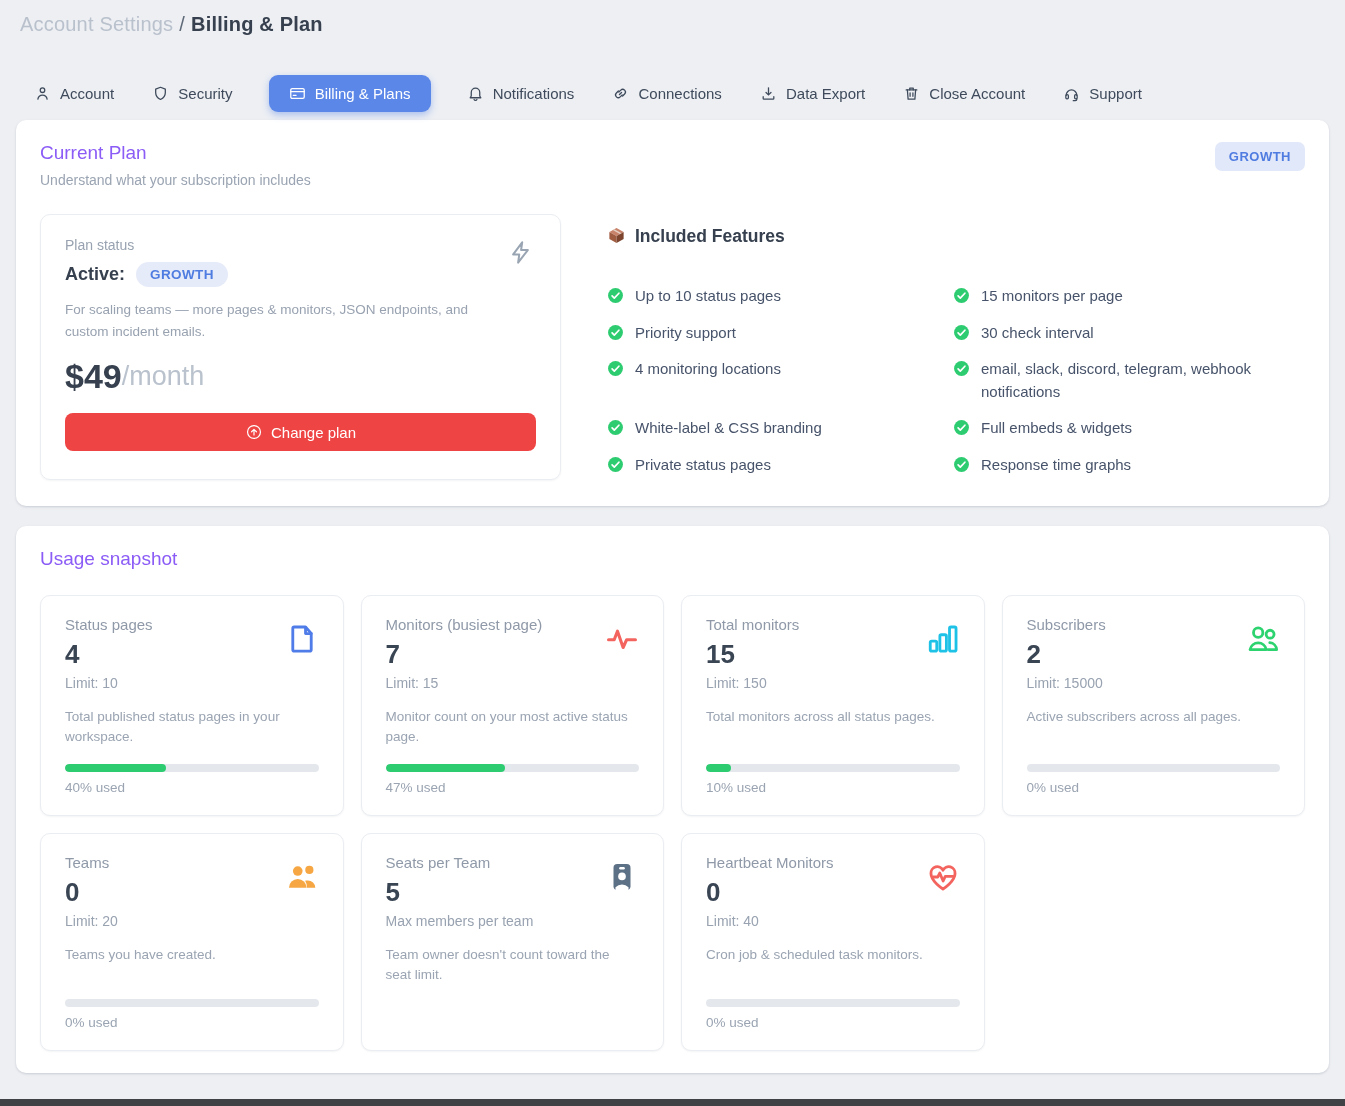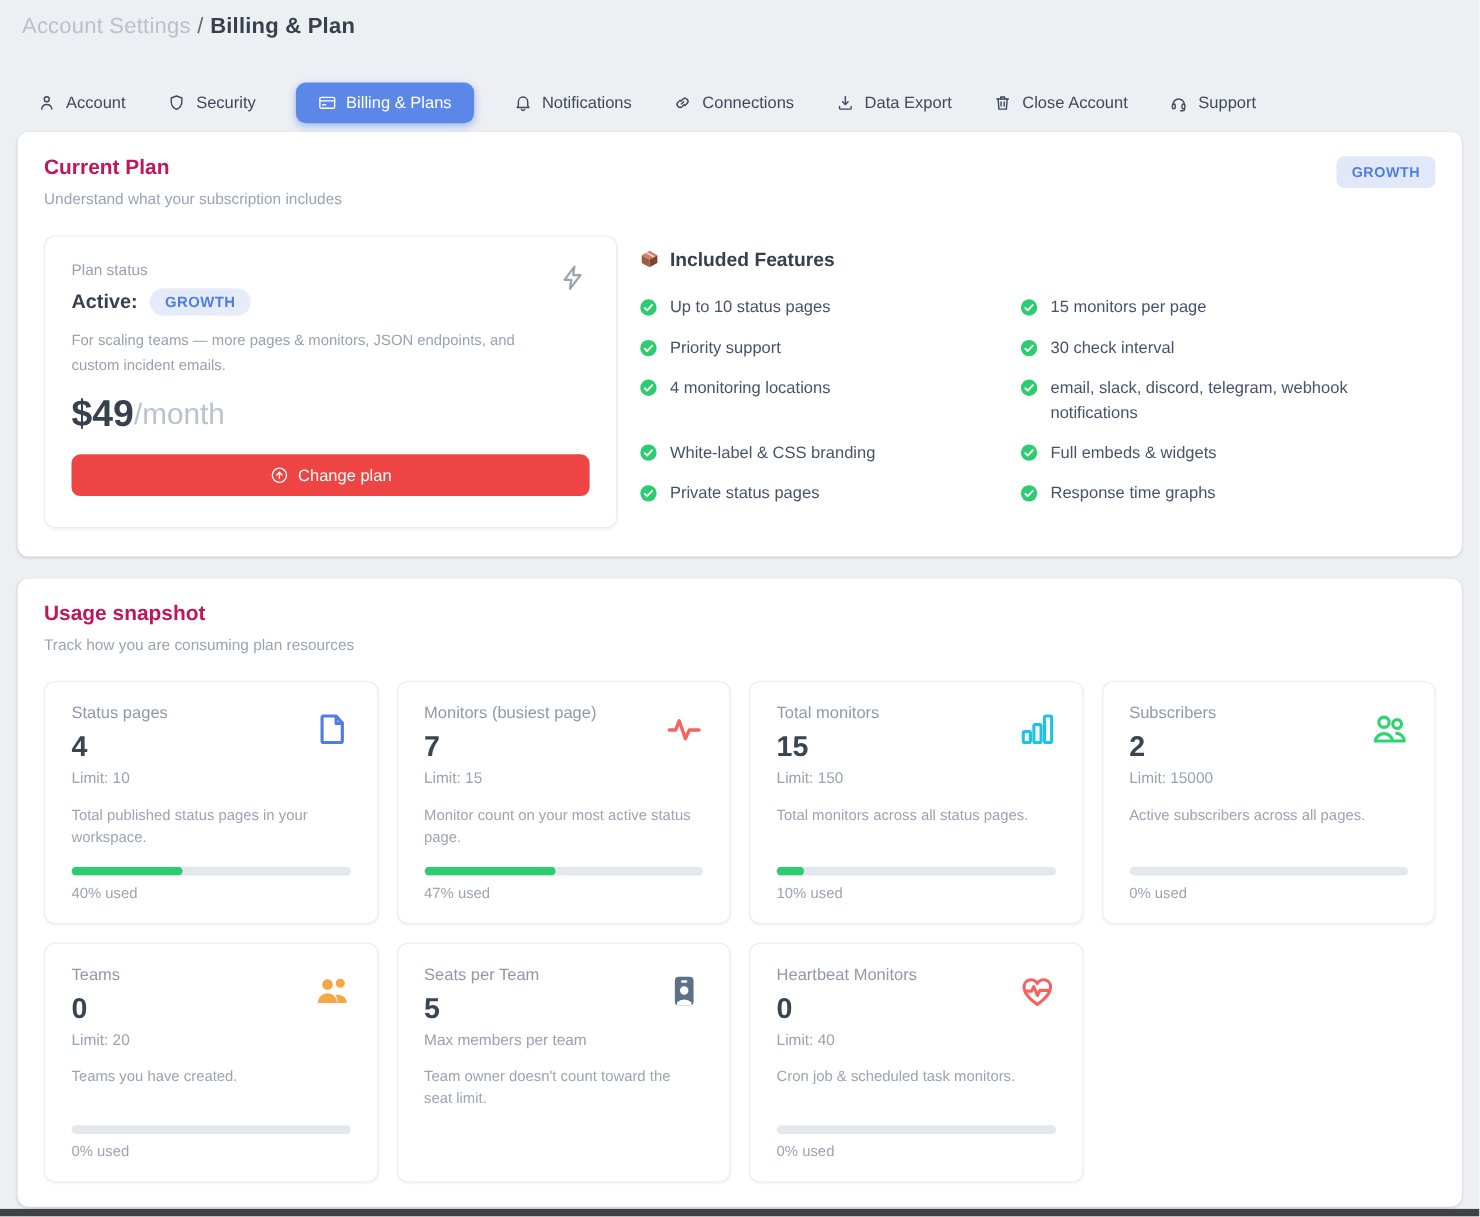--- a/index.html
+++ b/index.html
@@ -20,47 +20,47 @@
   .tab{display:flex;align-items:center;gap:9px;background:none;border:none;cursor:pointer;
        font-family:inherit;font-size:15px;color:#3e4a5b;padding:9px 2px;border-radius:9px;white-space:nowrap}
   .tab.active{background:#5b87e8;color:#fff;padding:10px 20px;box-shadow:0 3px 7px rgba(91,135,232,.45)}
   .icon{display:inline-block}
   .icon svg{width:100%;height:100%;display:block}
   .tab .icon{width:17px;height:17px}
   
   .card{background:#fff;border-radius:10px;padding:22px 24px;margin-top:8px;
         box-shadow:0 1px 3px rgba(23,32,55,.10),0 1px 2px rgba(23,32,55,.06)}
   .card-head{display:flex;justify-content:space-between;align-items:flex-start}
-  .card-title{font-size:19px;font-weight:700;color:#be185d}
+  .card-title{font-size:19px;font-weight:400;color:#8b5cf6}
   .card-sub{font-size:14px;color:#9aa4b2;margin-top:8px}
   .corner-badge{background:#e1e8fa;color:#4f7ce0;font-size:13px;font-weight:600;
                 padding:7px 14px;border-radius:7px;letter-spacing:.5px}
   
-  .plan-body{display:flex;gap:20px;margin-top:26px;padding-bottom:4px}
+  .plan-body{display:flex;gap:46px;margin-top:26px;padding-bottom:4px}
   .plan-card{width:471px;flex:none;border:1px solid #eaedf2;border-radius:10px;
              padding:22px 24px 28px;position:relative;box-shadow:0 1px 2px rgba(23,32,55,.05)}
   .plan-label{font-size:14px;color:#98a2b0}
   .plan-active-row{display:flex;align-items:center;gap:11px;margin-top:9px}
   .plan-state{font-size:18px;font-weight:700;color:#36404e}
   .pill-badge{background:#e6ebf9;color:#4f7ce0;font-size:13.5px;font-weight:600;
               padding:5px 14px;border-radius:15px;letter-spacing:.4px}
   .plan-desc{margin-top:12px;font-size:13.5px;color:#98a2b0;line-height:1.6;max-width:430px}
   .price-row{margin-top:15px;display:flex;align-items:center}
   .price{font-size:34px;font-weight:700;color:#36404e}
   .period{font-size:27px;color:#b9c2cd;font-weight:400}
   .change-btn{margin-top:17px;width:100%;height:38px;background:#ef4444;border:none;border-radius:8px;
               color:#fff;font-size:15px;font-family:inherit;cursor:pointer;
               display:flex;align-items:center;justify-content:center;gap:8px}
   .change-btn .icon{width:18px;height:18px}
   .bolt-icon{position:absolute;top:24px;right:26px;width:27px;height:27px;color:#9aa5b3}
   
   .features{flex:1;padding-top:12px}
   .features-head{display:flex;align-items:flex-start;gap:9px;font-size:17.5px;font-weight:700;color:#36404e}
   .features-head .icon{width:19px;height:19px}
-  .features-grid{display:grid;grid-template-columns:346px 370px;row-gap:14px;margin-top:22px}
+  .features-grid{display:grid;grid-template-columns:346px 370px;row-gap:14px;margin-top:38px}
   .feature{display:flex;gap:11px;align-items:flex-start;font-size:15px;color:#47536a;line-height:1.5}
   .check{width:17px;height:17px;flex:none;margin-top:2px}
   
   #usage-card{margin-top:20px;padding-bottom:22px}
   .stat-grid{display:grid;grid-template-columns:repeat(4,1fr);gap:17px;margin-top:25px}
   .stat-card{border:1px solid #eaedf2;border-radius:10px;padding:20px 24px;background:#fff;
              display:flex;flex-direction:column;min-height:176px;box-shadow:0 1px 2px rgba(23,32,55,.05)}
   .stat-head{display:flex;justify-content:space-between;align-items:flex-start}
   .stat-title{font-size:15px;color:#8f99a8}
   .stat-value{font-size:26px;font-weight:700;color:#3a4554;margin-top:6px}
@@ -301,21 +301,20 @@
               </span>
     <span class="feature-label">Response time graphs</span>
   </div>
           </div>
       </div>
     </div>
   </section>
 
   <section class="card" id="usage-card">
     <div class="card-title">Usage snapshot</div>
-    <div class="card-sub">Track how you are consuming plan resources</div>
     <div class="stat-grid">
         <div class="stat-card">
     <div class="stat-head">
       <div class="stat-meta">
         <div class="stat-title">Status pages</div>
         <div class="stat-value">4</div>
         <div class="stat-limit">Limit: 10</div>
       </div>
       <span class="icon stat-icon" style="color: rgb(79, 124, 232);">
               <svg viewBox="0 0 24 24" fill="none" stroke="currentColor" stroke-width="2" stroke-linecap="round" stroke-linejoin="round">

